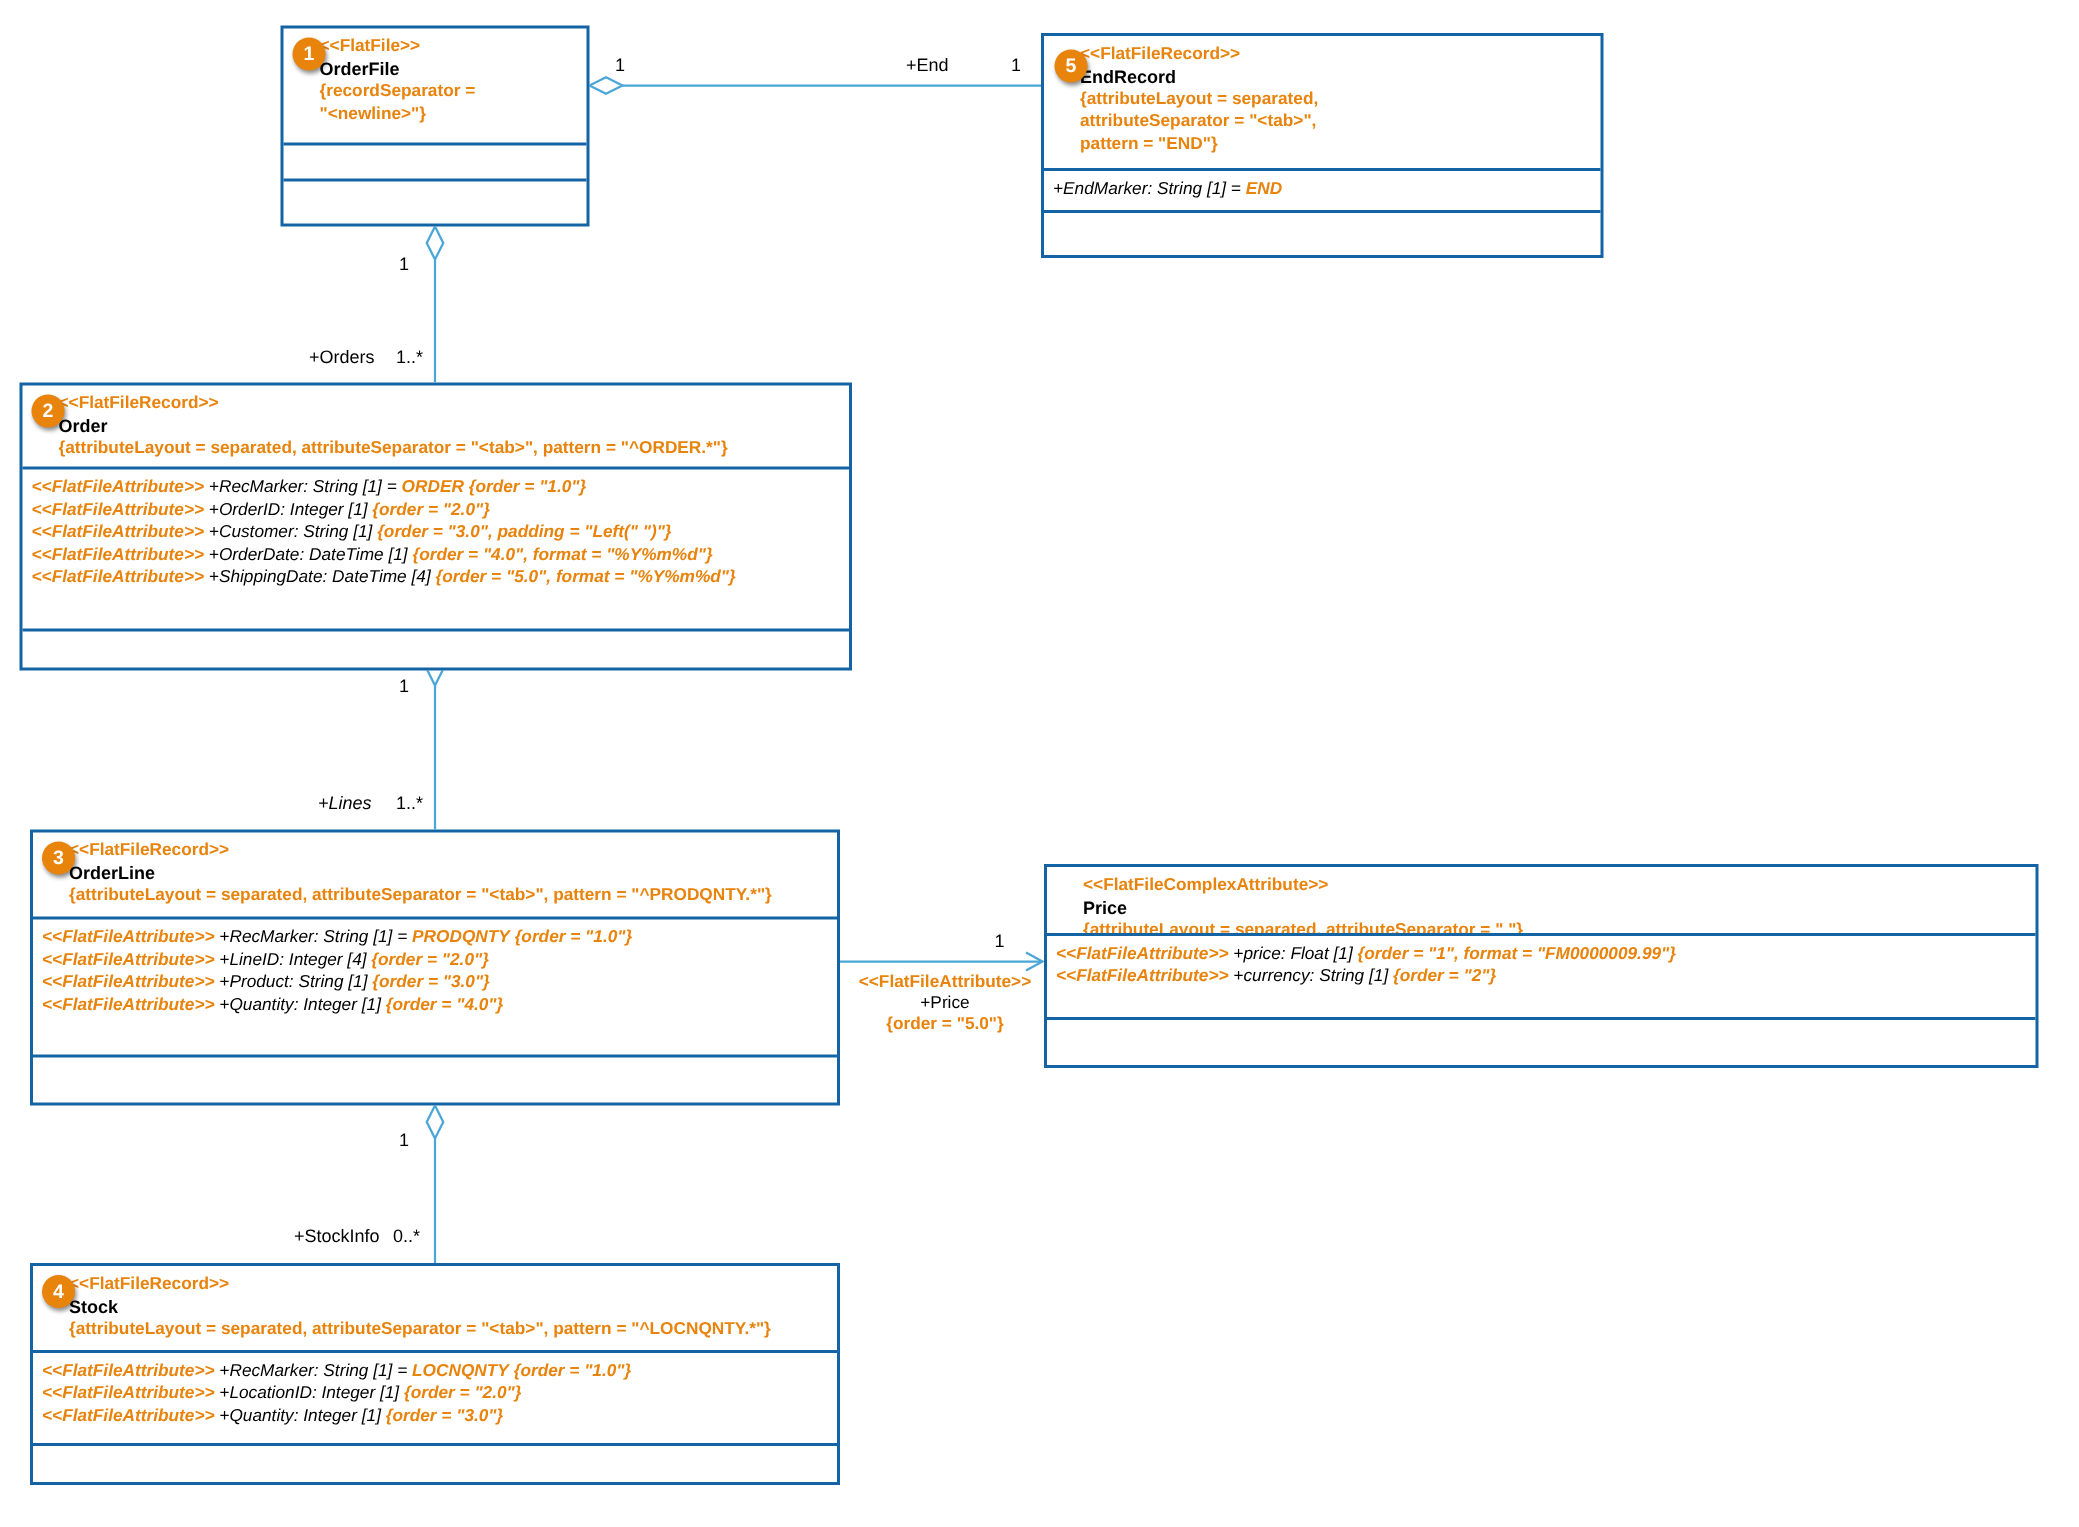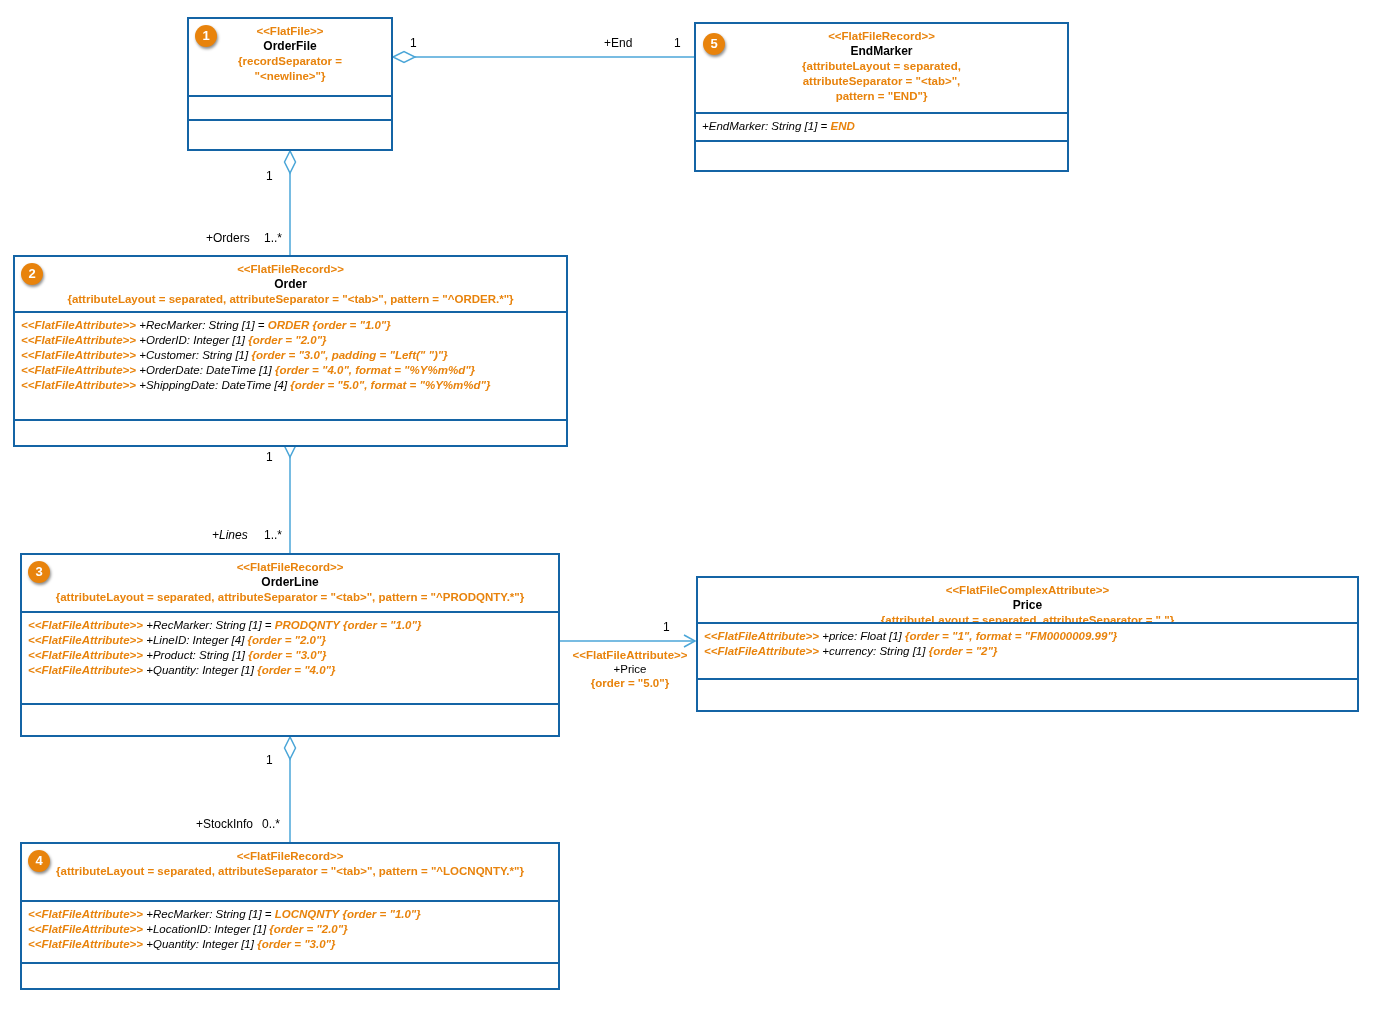--- a/index.html
+++ b/index.html
@@ -4,21 +4,21 @@
 <style>
   * { margin:0; padding:0; box-sizing:border-box; }
   html,body { background:#ffffff; }
   body {
     width:1386px; height:1018px; position:relative; overflow:hidden;
     font-family:"Liberation Sans", sans-serif; font-size:11.5px; color:#000;
   }
   .node { position:absolute; border:2px solid #1464A5; background:#fff; }
   .sec { width:100%; overflow:hidden; }
   .sec + .sec { border-top:2px solid #1464A5;font-style:italic; }
-  .head { text-align:center; padding-top:5px; }
+  .head { padding-top:5px;margin-left:24px; }
   .head div { line-height:15px; white-space:nowrap; }
   .stereo, .constraint { color:#E8830C; font-weight:bold; }
   .nname { font-weight:bold; font-size:12px; color:#000; }
   .attrs { padding:5px 4px 0 6px; }
   .arow { line-height:15px; white-space:nowrap; }
   .o { color:#E8830C; font-weight:bold; }
   .badge {
     position:absolute; left:6px; top:6px; width:22px; height:22px;
     border-radius:50%; background:#E8830C; color:#fff; font-weight:bold;
     font-size:13px; text-align:center; line-height:22px;
@@ -67,21 +67,21 @@
     <div class="constraint">"&lt;newline&gt;"}</div>
   </div>
   <div class="sec" style="height:24px"></div>
   <div class="sec" style="height:30px"></div>
 </div>
 
 <div class="node" style="left:694px; top:22px; width:375px;">
   <div class="badge badge-end">5</div>
   <div class="sec head" style="height:88px">
     <div class="stereo">&lt;&lt;FlatFileRecord&gt;&gt;</div>
-    <div class="nname">EndMarker</div>
+    <div class="nname">EndRecord</div>
     <div class="constraint">{attributeLayout = separated,</div>
     <div class="constraint">attributeSeparator = "&lt;tab&gt;",</div>
     <div class="constraint">pattern = "END"}</div>
   </div>
   <div class="sec attrs" style="height:28px">
     <div class="arow">
       <span class="o"></span>
       <span>+EndMarker: String [1] =</span>
       <span class="o">END</span>
       <span class="o"></span>
@@ -188,20 +188,21 @@
       <span class="o">{order = "2"}</span>
     </div>
   </div>
   <div class="sec" style="height:32px"></div>
 </div>
 
 <div class="node" style="left:20px; top:842px; width:540px;">
   <div class="badge">4</div>
   <div class="sec head" style="height:56px">
     <div class="stereo">&lt;&lt;FlatFileRecord&gt;&gt;</div>
+    <div class="nname">Stock</div>
     <div class="constraint">{attributeLayout = separated, attributeSeparator = "&lt;tab&gt;", pattern = "^LOCNQNTY.*"}</div>
   </div>
   <div class="sec attrs" style="height:62px">
     <div class="arow">
       <span class="o">&lt;&lt;FlatFileAttribute&gt;&gt;</span>
       <span>+RecMarker: String [1] =</span>
       <span class="o">LOCNQNTY</span>
       <span class="o">{order = "1.0"}</span>
     </div>
     <div class="arow">

